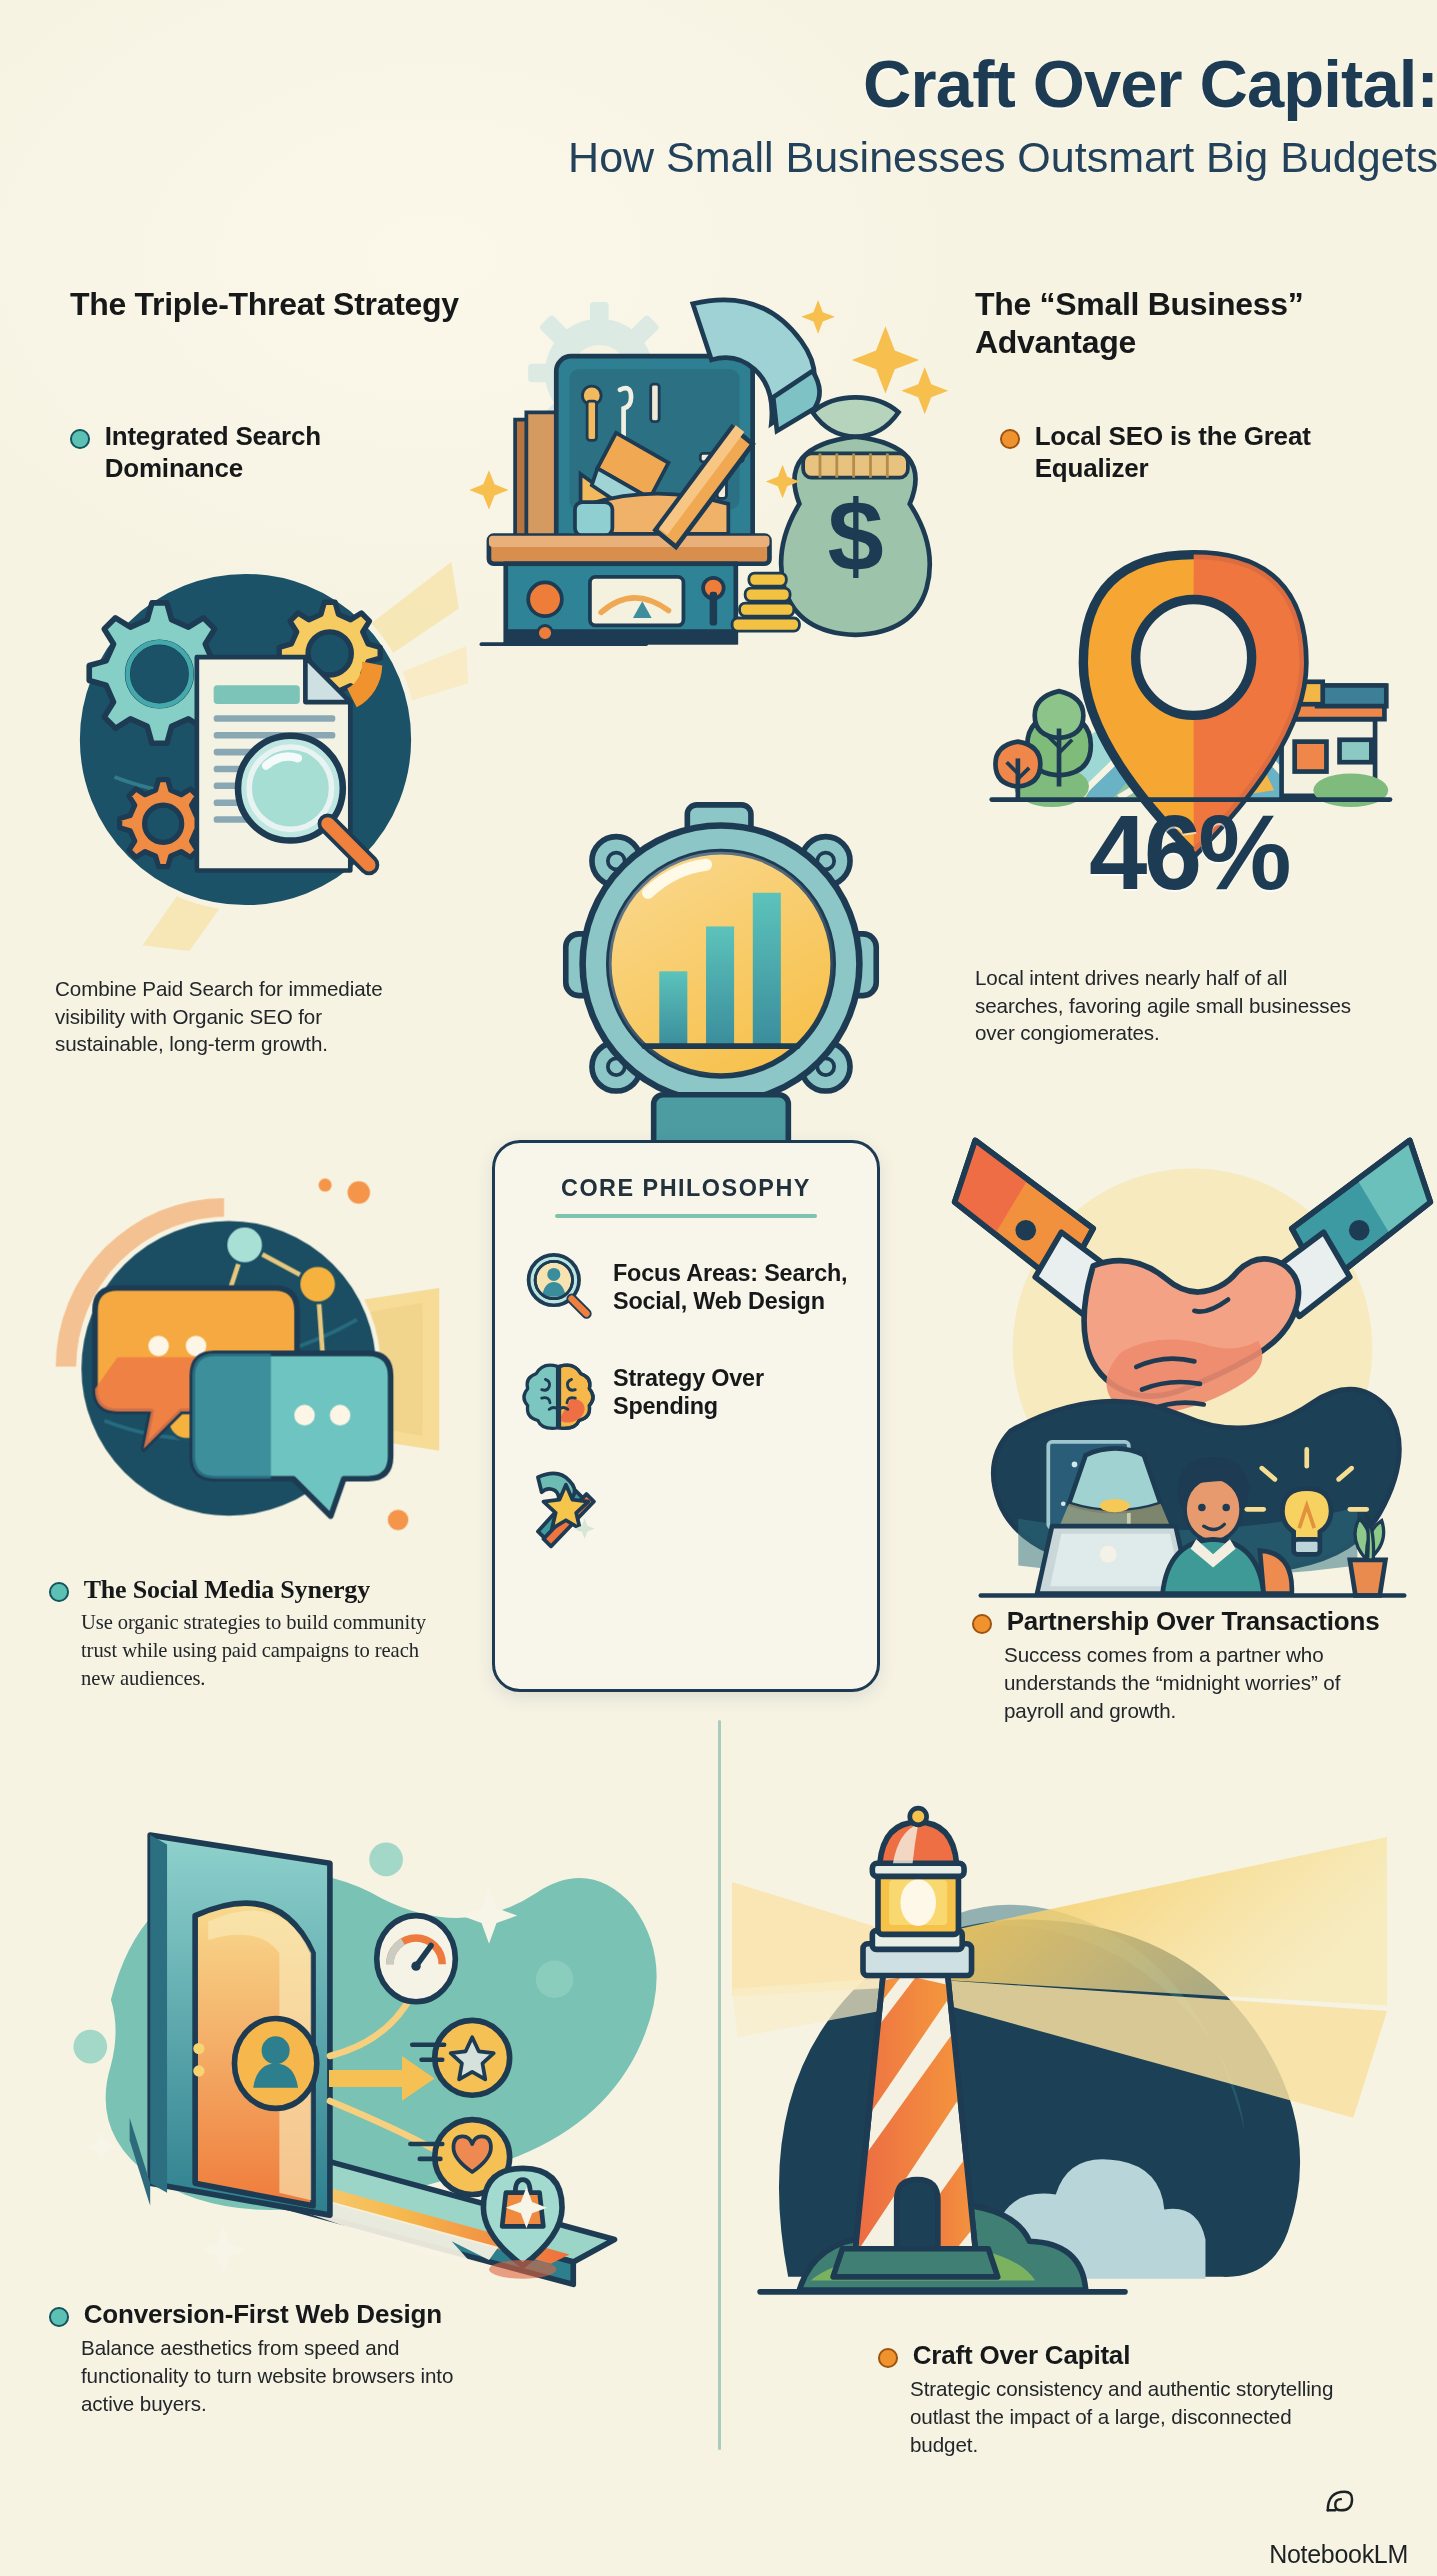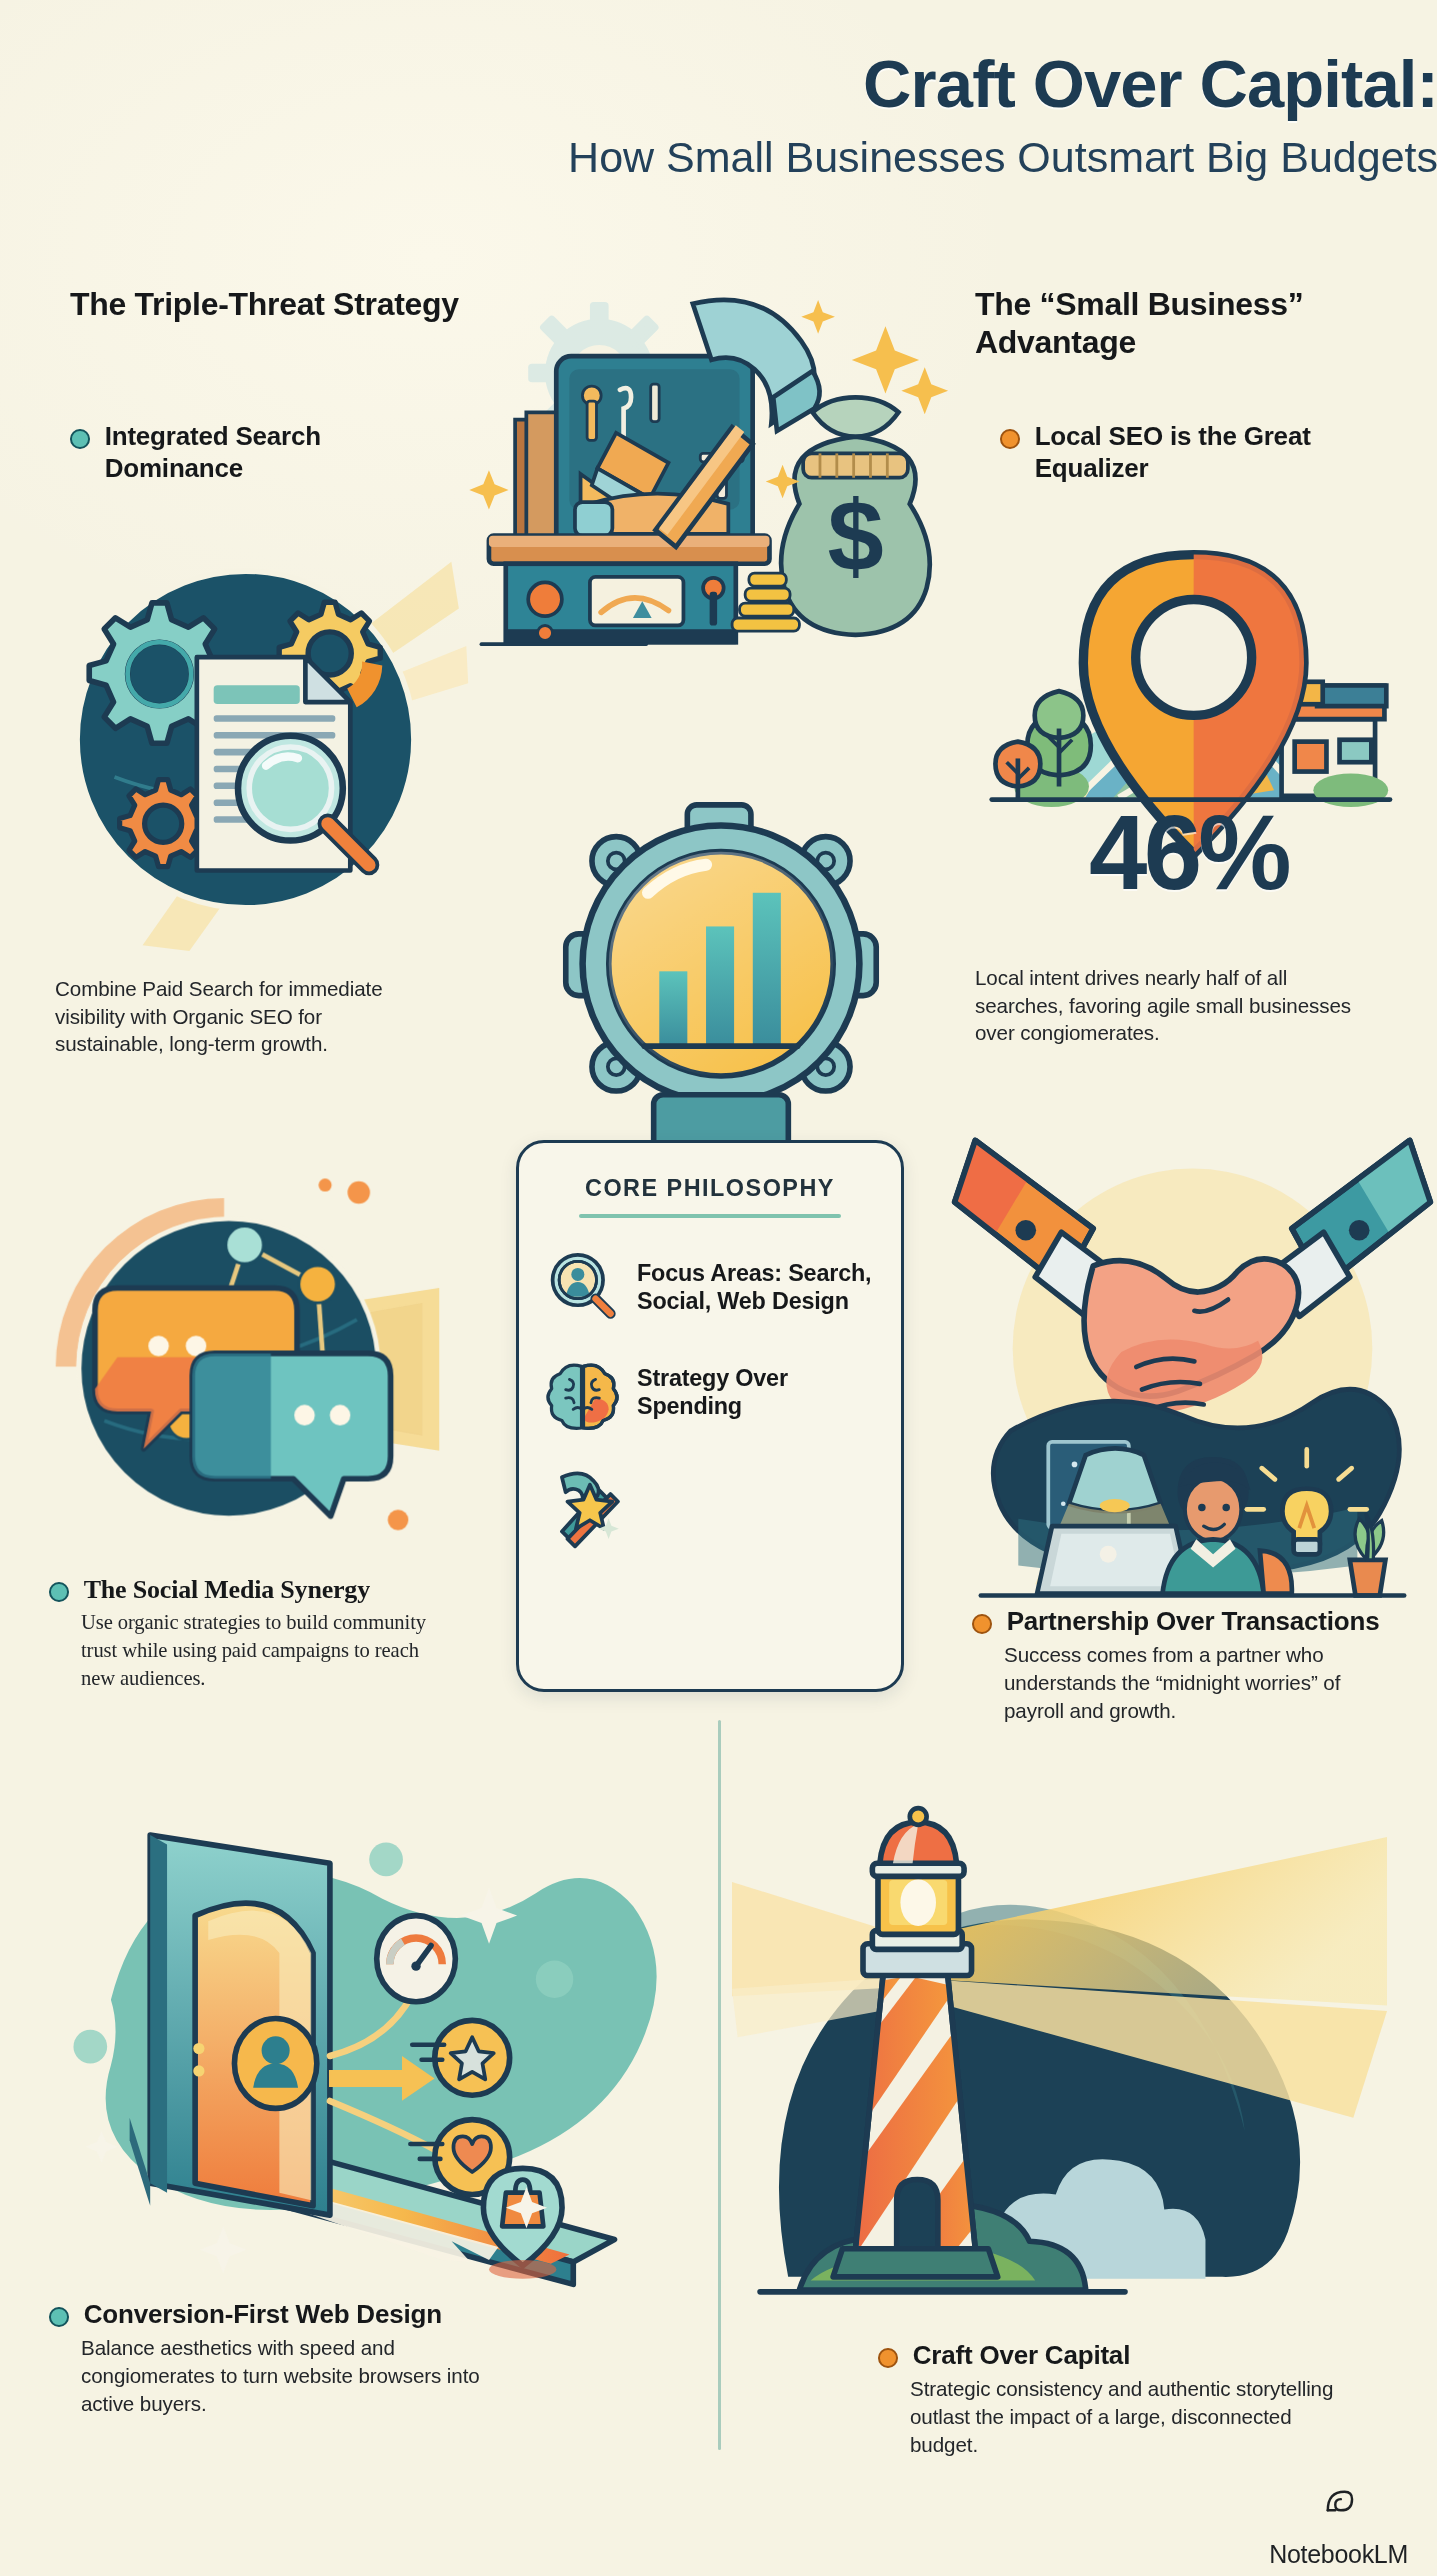--- a/index.html
+++ b/index.html
@@ -63,21 +63,21 @@
   
   .big-stat {
     position: absolute; left: 973px; top: 800px; width: 431px;
     text-align: center; font-size: 105px; font-weight: 700;
     color: #1d3b52; letter-spacing: -3.7px; line-height: 1;
     text-shadow: 0 1.9px 0 rgba(255,255,255,.6);
   }
 
   
   #philosophy-card {
-    position: absolute; left: 516px; top: 1140px; width: 388px; height: 552px;
+    position: absolute; left: 492px; top: 1140px; width: 388px; height: 552px;
     background: #f8f6ea; border: 3.7px solid #1d3b52; border-radius: 28px;
     box-shadow: 0 5.6px 17px rgba(20,50,70,.10);
     padding: 32px 28px 8px 28px;
   }
   .card-title {
     text-align: center; font-size: 23.4px; font-weight: 700;
     color: #22323c; letter-spacing: 1.5px;
   }
   .card-rule {
     margin: 12px auto 0; width: 262px; height: 3.7px;
@@ -707,21 +707,21 @@
         <path d="M56 330 l5 12 l12 5 l-12 5 l-5 12 l-5 -12 l-12 -5 l12 -5 Z"></path>
       </g>
     </svg>
   </div>
 
   <div class="bullet-block" style="left:49px; top:2299px; width:449px;">
     <div class="bullet-row">
       <span class="dot teal"></span>
       <span class="bullet-title">Conversion-First Web Design</span>
     </div>
-    <div class="body-text indent">Balance aesthetics with speed and congiomerates to turn website browsers into active buyers.</div>
+    <div class="body-text indent">Balance aesthetics from speed and functionality to turn website browsers into active buyers.</div>
   </div>
 
   <div class="illo" style="left:732px; top:1837px;">
     <svg width="655" height="468" viewBox="0 0 700 500">
       <defs>
         <linearGradient id="beamR" x1="0" y1="0" x2="1" y2="0.4">
           <stop offset="0" stop-color="#f6c24a"></stop>
             <stop offset="1" stop-color="#f8e7a8" stop-opacity=".6"></stop>
         </linearGradient>
         <linearGradient id="towerG" x1="0" y1="0" x2="1" y2="0">

